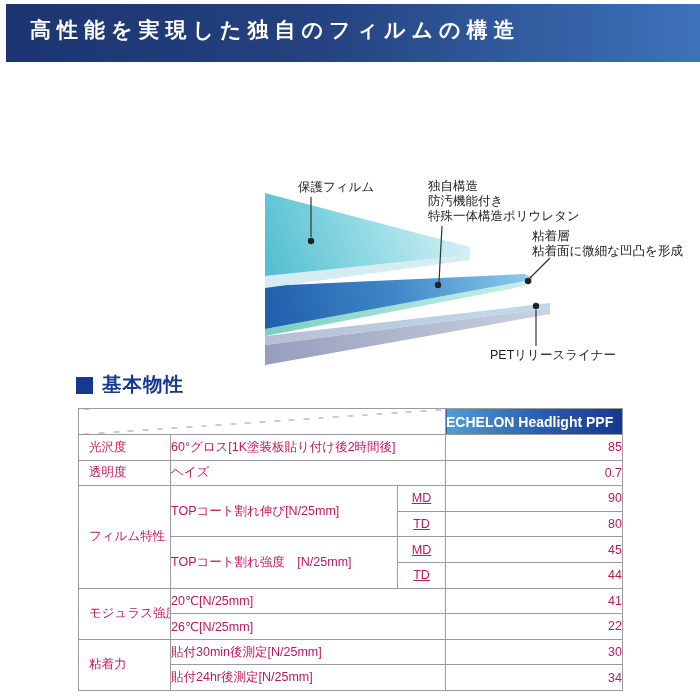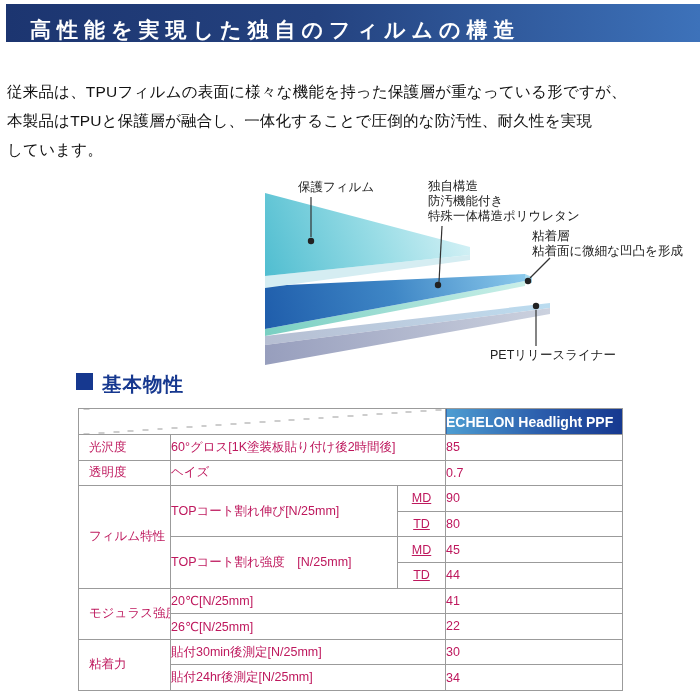--- a/index.html
+++ b/index.html
@@ -1,75 +1,72 @@
 <!DOCTYPE html>
 <html><head>
 <meta charset="utf-8">
 <style>
   * { margin:0; padding:0; box-sizing:border-box; }
   html,body { width:700px; height:700px; background:#fff; font-family:"Liberation Sans","DejaVu Sans",sans-serif; }
   #page { position:relative; width:700px; height:700px; background:#fff; overflow:hidden; }
 
   
   .band {
-    position:absolute; left:6px; top:4px; width:694px; height:38px;
+    position:absolute; left:6px; top:4px; width:694px; height:58px;
     background:linear-gradient(90deg,#1c3570 0%,#24427f 45%,#3d72ba 100%);
   }
   .band-title {
     font-family:"Liberation Serif","DejaVu Serif",serif;
     color:#fff; font-size:21px; font-weight:bold; letter-spacing:6px;
     line-height:53px; padding-left:24px; white-space:nowrap;
   }
 
   
   .intro {
     position:absolute; left:7px; top:77px; width:688px;
     font-size:15.5px; line-height:29px; color:#111; white-space:pre-line;
     letter-spacing:0.2px;
   }
 
   
   .diagram { position:absolute; left:240px; top:170px; }
   .dlabel { font-size:12.5px; fill:#222; }
 
   
-  .sec-title { position:absolute; left:76px; top:371px; display:flex; align-items:flex-start;font-family:Liberation Serif, serif; }
+  .sec-title { position:absolute; left:76px; top:371px; display:flex; align-items:center;font-family:Liberation Serif, serif; }
   .sec-square { width:17px; height:17px; background:#16388f; margin-right:9px; margin-top:2px; }
   .sec-text { font-size:19.5px; font-weight:bold; color:#16388f; letter-spacing:1px; }
 
   
   .spec-wrap { position:absolute; left:78px; top:408px; }
   table { border-collapse:collapse; table-layout:fixed; width:544px; }
   td { border:1px solid #9b9b9b; font-size:12.5px; color:#be185d; background:#fff; overflow:hidden; white-space:nowrap; }
   tr.hdr { height:26px; }
   tr.row { height:25.6px; }
   td.diag {
     background-image:linear-gradient(to bottom right,transparent 49.6%,#9b9b9b 49.6%,#9b9b9b 50.4%,transparent 50.4%);
   }
   td.prod {
     background:linear-gradient(90deg,#4e9ed2 0%,#2a5cab 55%,#16388f 100%);
     color:#fff; font-weight:bold; font-size:14px;
   }
   td.prop { padding-left:10px; text-align:left; }
   td.test { padding-left:0; text-align:left; }
   td.dir  { text-align:center;text-decoration:underline; }
-  td.val  { text-align:left;margin-top:40px; }
+  td.val  { text-align:right;margin-top:40px; }
 </style>
 </head>
 <body>
 
 <div id="page">
 
   <div class="band">
     <div class="band-title">高性能を実現した独自のフィルムの構造</div>
   </div>
 
-  <div class="intro">従来品は、TPUフィルムの表面に様々な機能を持った保護層が重なっている形ですが、
-本製品はTPUと保護層が融合し、一体化することで圧倒的な防汚性、耐久性を実現
-しています。</div>
 
   <svg class="diagram" width="460" height="210" viewBox="240 170 460 210" xmlns="http://www.w3.org/2000/svg">
     <defs>
       <linearGradient id="gCyan" gradientUnits="userSpaceOnUse" x1="265" y1="280" x2="470" y2="200">
         <stop offset="0" stop-color="#4fbdd0"></stop>
           <stop offset="0.55" stop-color="#9adde6"></stop>
           <stop offset="1" stop-color="#ddf4f8"></stop>
       </linearGradient>
       <linearGradient id="gBlue" gradientUnits="userSpaceOnUse" x1="265" y1="330" x2="525" y2="265">
         <stop offset="0" stop-color="#1f5dab"></stop>

